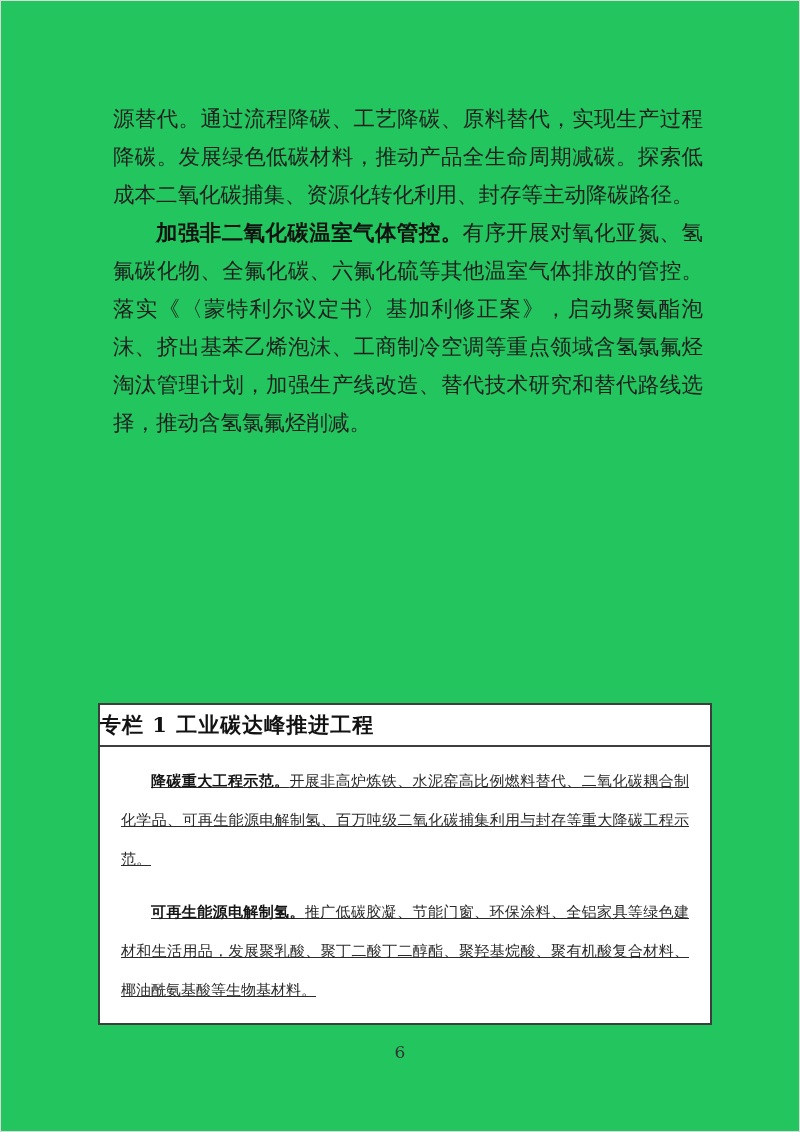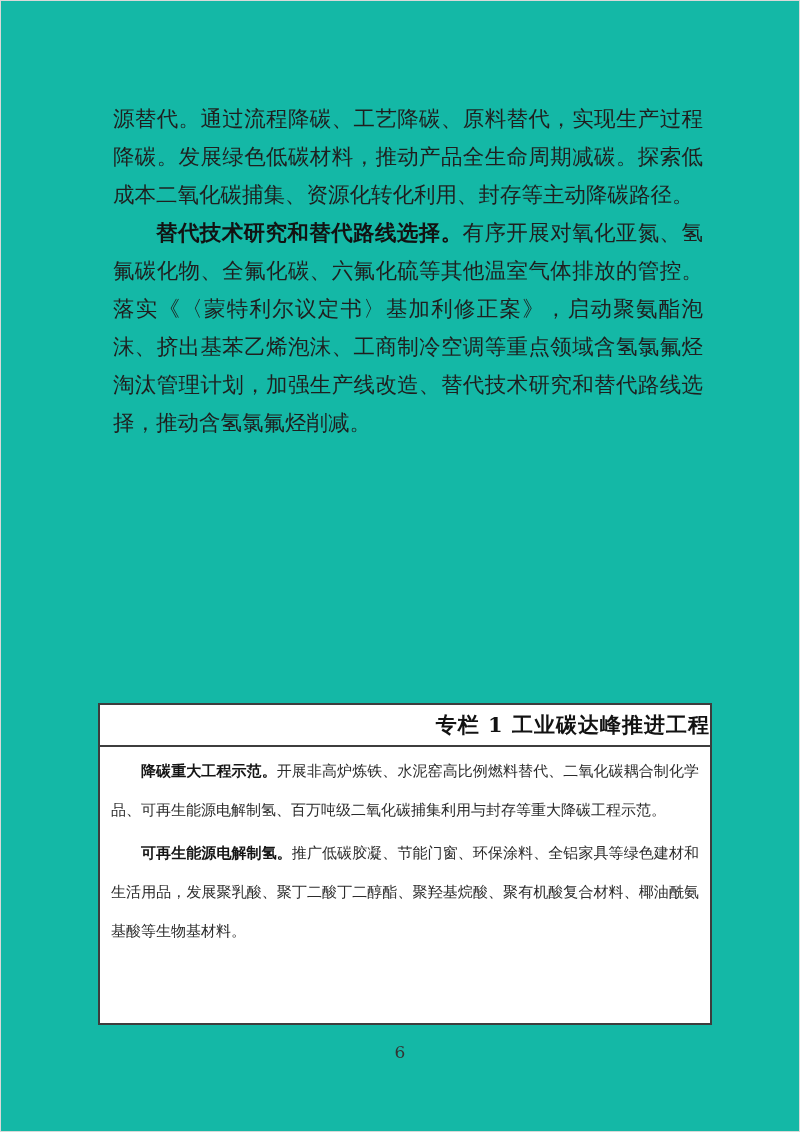--- a/index.html
+++ b/index.html
@@ -4,21 +4,21 @@
 <style>
   html, body {
     margin: 0;
     padding: 0;
     background: #ffffff;
   }
   .page {
     position: relative;
     width: 800px;
     height: 1132px;
-    background: #14b8a6;
+    background: #22c55e;
     overflow: hidden;
     font-family: "DejaVu Serif", "Liberation Serif", serif;
     color: #1f1f1f;
   }
   .page-frame {
     position: absolute;
     inset: 0;
     border: 1px solid #d9d9d9;
     pointer-events: none;
   }
@@ -50,38 +50,39 @@
     width: 614px;
     height: 322px;
     border: 2px solid #3d3d3d;
     box-sizing: border-box;
     background: #ffffff;
     overflow: hidden;
   }
   .box-title {
     height: 40px;
     line-height: 40px;
-    text-align: right;
+    text-align: left;
     font-weight: 700;
     font-size: 21px;
     color: #121212;
     border-bottom: 2px solid #3d3d3d;
     letter-spacing: 1px;
   }
   .box-body {
     padding: 1px 7px 0 7px;
   }
   .box-para {
-    margin: 4px;
+    margin: 14px;
     font-size: 15px;
     line-height: 39px;
     text-align: justify;
     text-justify: inter-ideograph;
     text-indent: 2em;
     color: #2b2b2b;
+    text-decoration: underline;
   }
   .box-para .lead {
     font-weight: 700;
     color: #151515;
   }
   .page-number {
     position: absolute;
     top: 1042px;
     left: 0;
     width: 100%;
@@ -91,21 +92,21 @@
   }
 </style>
 </head>
 <body>
 
 <div class="page">
   <div class="page-frame"></div>
 
   <div class="text-block">
     <p class="body-para"><span class="lead"></span><span>源替代。通过流程降碳、工艺降碳、原料替代，实现生产过程降碳。发展绿色低碳材料，推动产品全生命周期减碳。探索低成本二氧化碳捕集、资源化转化利用、封存等主动降碳路径。</span></p>
-    <p class="body-para indented"><span class="lead">替代技术研究和替代路线选择。</span><span>有序开展对氧化亚氮、氢氟碳化物、全氟化碳、六氟化硫等其他温室气体排放的管控。落实《〈蒙特利尔议定书〉基加利修正案》，启动聚氨酯泡沫、挤出基苯乙烯泡沫、工商制冷空调等重点领域含氢氯氟烃淘汰管理计划，加强生产线改造、替代技术研究和替代路线选择，推动含氢氯氟烃削减。</span></p>
+    <p class="body-para indented"><span class="lead">加强非二氧化碳温室气体管控。</span><span>有序开展对氧化亚氮、氢氟碳化物、全氟化碳、六氟化硫等其他温室气体排放的管控。落实《〈蒙特利尔议定书〉基加利修正案》，启动聚氨酯泡沫、挤出基苯乙烯泡沫、工商制冷空调等重点领域含氢氯氟烃淘汰管理计划，加强生产线改造、替代技术研究和替代路线选择，推动含氢氯氟烃削减。</span></p>
   </div>
 
   <div class="column-box">
     <div class="box-title">专栏 1  工业碳达峰推进工程</div>
     <div class="box-body">
       <p class="box-para"><span class="lead">降碳重大工程示范。</span><span>开展非高炉炼铁、水泥窑高比例燃料替代、二氧化碳耦合制化学品、可再生能源电解制氢、百万吨级二氧化碳捕集利用与封存等重大降碳工程示范。</span></p>
       <p class="box-para"><span class="lead">可再生能源电解制氢。</span><span>推广低碳胶凝、节能门窗、环保涂料、全铝家具等绿色建材和生活用品，发展聚乳酸、聚丁二酸丁二醇酯、聚羟基烷酸、聚有机酸复合材料、椰油酰氨基酸等生物基材料。</span></p>
     </div>
   </div>
 

